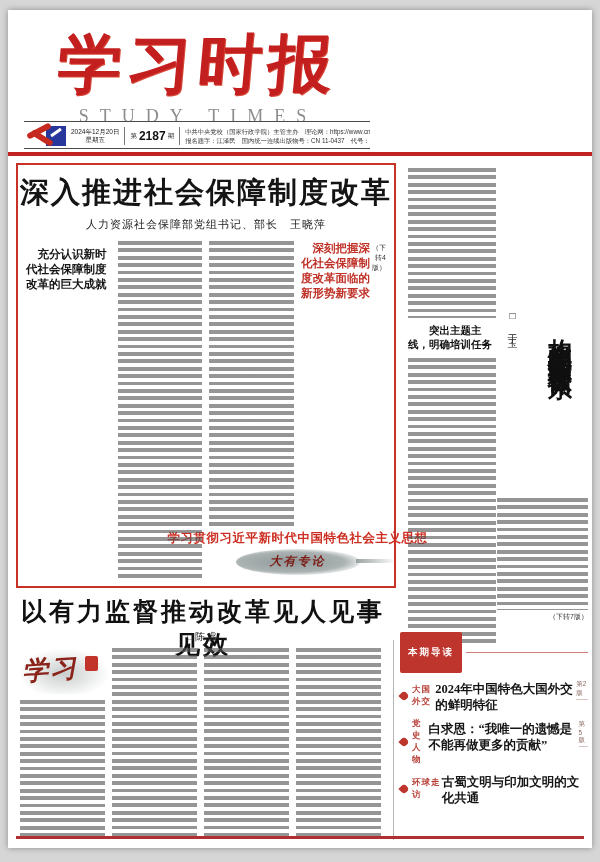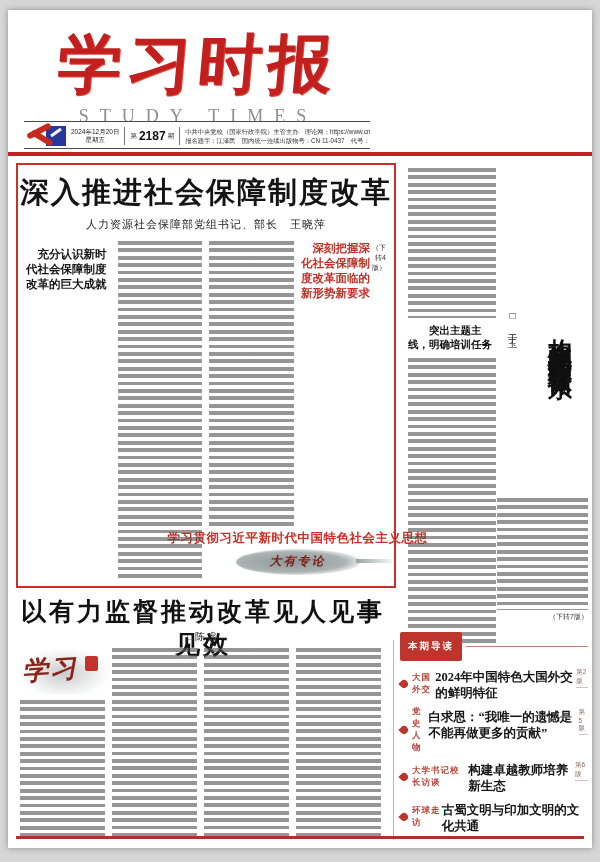--- a/index.html
+++ b/index.html
@@ -101,21 +101,21 @@
   .study-logo .seal { position:absolute; right:12px; top:8px; width:13px; height:15px;
     background:#c2342a; border-radius:2px; }
 
   .v-divider { position:absolute; left:385px; top:630px; width:1px; height:200px; background:#b5b5b5; }
 
   
   .digest { position:absolute; left:392px; top:622px; width:188px; height:206px;
     display:flex; flex-direction:column; }
   .digest-head { display:flex; align-items:center; }
   .digest-tag { background:#bd352c; color:#fff; font-size:9.5px; font-weight:bold;
-    letter-spacing:2px; padding:8px 8px; border-radius:2px; flex:0 0 auto; }
+    letter-spacing:2px; padding:14px 8px; border-radius:2px; flex:0 0 auto; }
   .digest-line { flex:1 1 auto; height:1px; background:#cf7d76; margin-left:4px; }
   .d-item { margin-top:5px; display:flex; flex-direction:row; }
   .d-cat { display:flex; align-items:center; gap:4px; }
   .leaf { width:8px; height:8px; background:#bd352c; border-radius:50% 50% 50% 0;
     transform:rotate(45deg); flex:0 0 auto; }
   .d-cat span { color:#b8433a; font-size:8.5px; font-weight:bold; letter-spacing:1px; }
   .d-title { font-family:"Liberation Serif",serif; font-weight:bold; font-size:12.5px;
     line-height:16px; color:#151515; margin-top:3px; }
   .d-pageline { display:flex; flex-direction:column; align-items:flex-end; margin-top:2px; }
   .d-page { font-size:6.5px; color:#8a6a62; margin-bottom:1px; }
@@ -252,31 +252,20 @@
           <span class="leaf"></span>
           <span>党史人物</span>
         </div>
         <div class="d-title">白求恩：“我唯一的遗憾是不能再做更多的贡献”</div>
         <div class="d-pageline">
           <span class="d-page">第5版</span>
           <span class="d-rule"></span>
         </div>
       </div>
 
-      <div class="d-item">
-        <div class="d-cat">
-          <span class="leaf"></span>
-          <span>大学书记校长访谈</span>
-        </div>
-        <div class="d-title">构建卓越教师培养新生态</div>
-        <div class="d-pageline">
-          <span class="d-page">第6版</span>
-          <span class="d-rule"></span>
-        </div>
-      </div>
 
       <div class="d-item">
         <div class="d-cat">
           <span class="leaf"></span>
           <span>环球走访</span>
         </div>
         <div class="d-title">古蜀文明与印加文明的文化共通</div>
 
       </div>
     </div>

